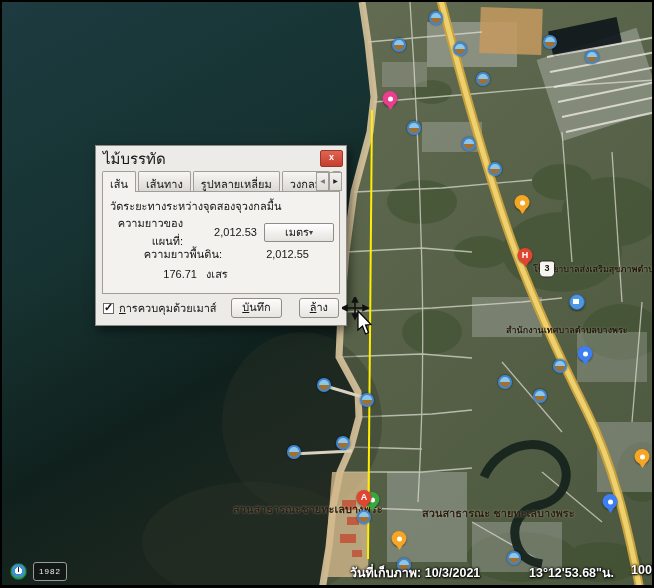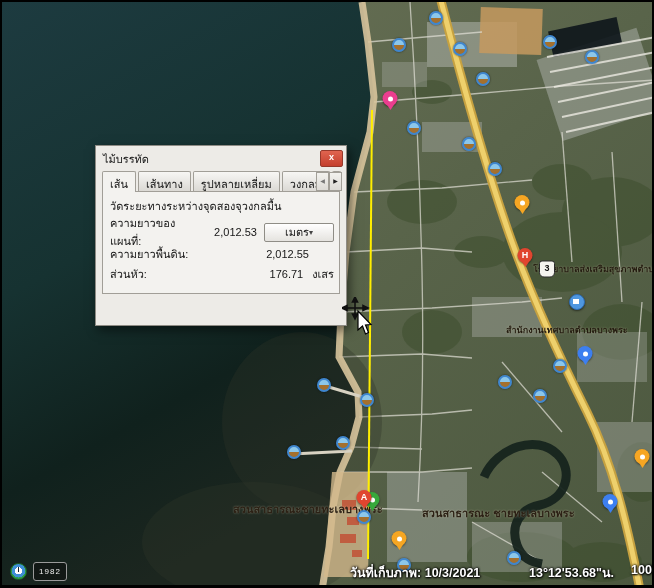--- a/index.html
+++ b/index.html
@@ -52,38 +52,38 @@
   .clock::after{content:"";position:absolute;left:7px;top:3px;width:1px;height:5px;background:#123;}
   .yearbox{position:absolute;left:31px;top:560px;width:32px;height:17px;z-index:5;
     background:rgba(15,15,15,.55);border:1px solid #9a9a9a;border-radius:3px;
     color:#eee;font-size:8px;line-height:17px;text-align:center;letter-spacing:1px;}
 
   
   .dialog{position:absolute;left:93px;top:143px;width:250px;height:179px;z-index:10;
     background:#edebe7;border:1px solid #8e8b84;box-shadow:3px 4px 10px rgba(0,0,0,.5);
     font-size:11px;color:#161616;}
   .titlebar{height:19px;display:flex;align-items:center;padding:3px 3px 0 7px;}
-  .dtitle{flex:1;font-size:11px;}
+  .dtitle{flex:1;font-size:15px;}
   .closebtn{width:21px;height:15px;background:linear-gradient(#e06450,#c43f2d);
     border:1px solid #96and 3527;border:1px solid #96382a;border-radius:2px;color:#fff;
     font-size:9px;font-weight:bold;line-height:13px;text-align:center;cursor:default;}
   .tabs{display:flex;padding:3px 26px 0 6px;height:20px;position:relative;}
   .tab{border:1px solid #a19e97;border-bottom:none;background:linear-gradient(#f7f6f4,#dbd9d4);
     padding:3px 7px 1px;margin-right:2px;border-radius:2px 2px 0 0;white-space:nowrap;z-index:1;}
   .tab.selected{background:#f3f2ef;z-index:3;margin-bottom:-1px;padding-bottom:2px;}
   .tab.partial{width:15px;padding-right:0;overflow:hidden;}
   .tabscroll{position:absolute;right:4px;top:4px;display:flex;z-index:2;}
   .tabarrow{width:11px;height:17px;border:1px solid #a19e97;background:linear-gradient(#f2f1ee,#dcdad5);
     font-size:6px;line-height:17px;text-align:center;color:#777;}
   .tabarrow.on{color:#222;}
   .panel{position:relative;margin:0 6px;height:101px;border:1px solid #a19e97;background:#f3f2ef;z-index:2;}
   .desc{position:absolute;left:7px;top:5px;}
   .drow{position:absolute;left:7px;right:5px;display:flex;align-items:center;height:20px;}
   .r1{top:30px;} .r2{top:52px;} .r3{top:72px;}
-  .dlabel{width:112px;text-align:left;}
+  .dlabel{width:112px;text-align:right;}
   .dvalue{width:56px;text-align:right;padding-right:7px;margin-left:31px;}
   .dunit{padding-left:2px;}
   .dcombo{width:72px;height:19px;box-sizing:border-box;border:1px solid #8f8d86;border-radius:2px;
     background:linear-gradient(#ffffff,#e5e3df);display:flex;align-items:center;padding:0 20px;}
   .dcombo .cu{flex:1;}
   .dcombo .ar{font-size:8px;color:#444;}
   .dfoot{position:absolute;left:7px;right:7px;bottom:7px;display:flex;align-items:center;height:20px;}
   .cbox{width:11px;height:11px;box-sizing:border-box;border:1px solid #6b6963;background:#fff;
     margin-right:5px;position:relative;}
   .cbox.checked::after{content:"✓";position:absolute;left:0px;top:-3px;font-size:11px;font-weight:bold;color:#111;}
@@ -290,24 +290,29 @@
         <span class="dcombo">
           <span class="cu">เมตร</span>
           <span class="ar">▾</span>
         </span>
       </div>
       <div class="drow r2">
         <span class="dlabel">ความยาวพื้นดิน:</span>
         <span class="dvalue">2,012.55</span>
       </div>
       <div class="drow r3">
-        <span class="dlabel">ส่วนหัว:</span>
         <span class="dvalue">176.71</span>
         <span class="dunit">งเสร</span>
       </div>
+    </div>
+    <div class="dfoot">
+      <span class="cbox checked"></span>
+      <span class="cblabel">การควบคุมด้วยเมาส์</span>
+      <span class="btn btn-save"><span>บันทึก</span></span>
+      <span class="btn btn-clear"><span>ล้าง</span></span>
     </div>
   </div>
 
   <svg class="cursor" width="34" height="40" viewBox="0 0 34 40">
     <g stroke="#111" stroke-width="1.6" fill="#111">
       <line x1="13" y1="4" x2="13" y2="18"></line>
       <path d="M13,0 L10.5,5 L15.5,5 Z"></path>
         <path d="M13,22 L10.5,17 L15.5,17 Z"></path>
       <line x1="4" y1="11" x2="22" y2="11"></line>
       <path d="M0,11 L5,8.5 L5,13.5 Z"></path>

